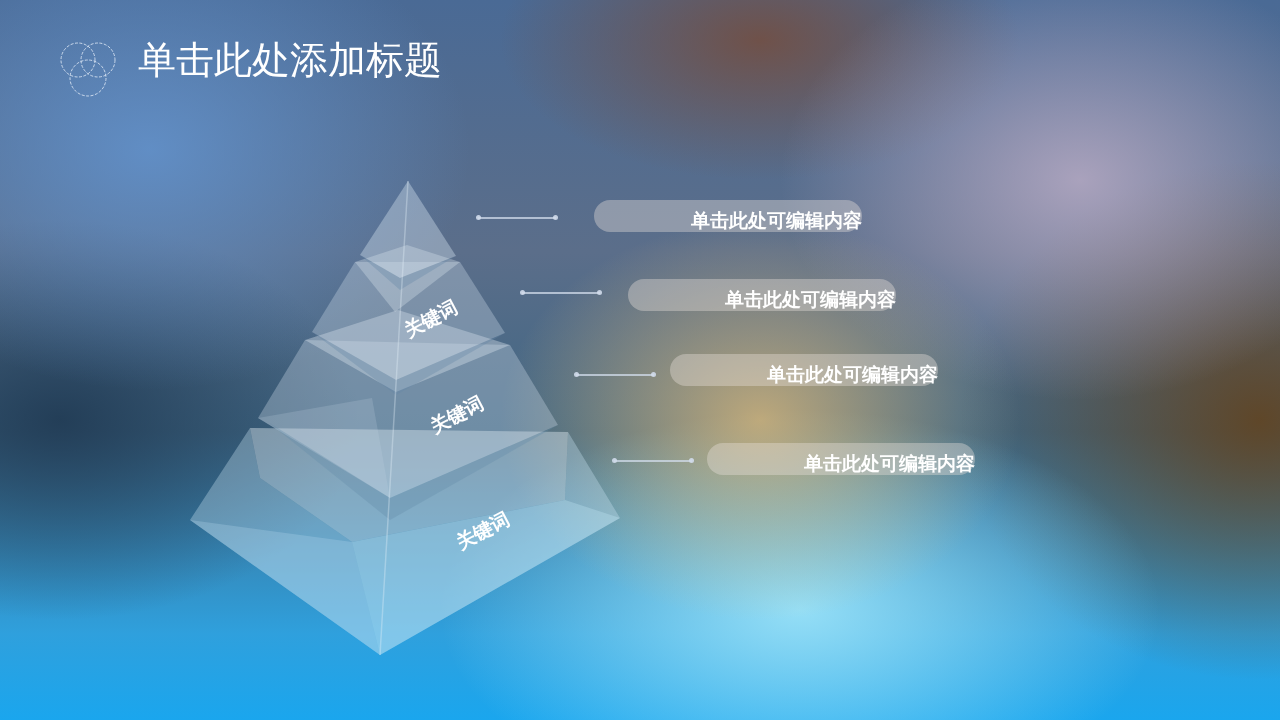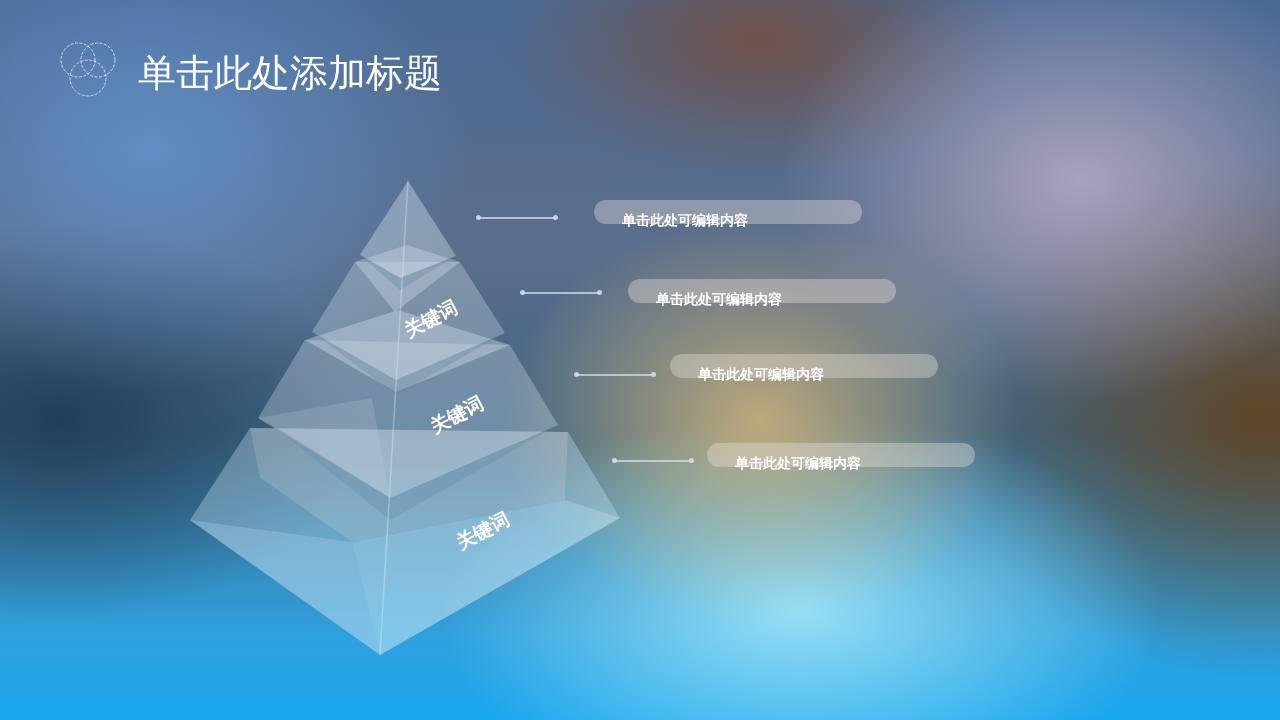--- a/index.html
+++ b/index.html
@@ -9,24 +9,24 @@
       radial-gradient(ellipse 260px 200px at 760px 420px, rgba(230,190,120,0.75), rgba(230,190,120,0) 100%),
       radial-gradient(ellipse 360px 200px at 800px 610px, rgba(160,230,250,0.9), rgba(160,230,250,0) 100%),
       radial-gradient(ellipse 300px 220px at 1080px 180px, rgba(190,175,200,0.8), rgba(190,175,200,0) 100%),
       radial-gradient(ellipse 300px 260px at 1260px 420px, rgba(100,65,25,0.85), rgba(100,65,25,0) 100%),
       radial-gradient(ellipse 260px 140px at 760px 40px, rgba(120,75,55,0.8), rgba(120,75,55,0) 100%),
       radial-gradient(ellipse 320px 240px at 150px 150px, rgba(100,150,210,0.8), rgba(100,150,210,0) 100%),
       radial-gradient(ellipse 300px 200px at 60px 420px, rgba(30,55,80,0.85), rgba(30,55,80,0) 100%),
       linear-gradient(180deg, #4a6a95 0%, #5b6e8a 35%, #3f6683 60%, #2fa0dd 88%, #1aa6ee 100%);
   }
   .title-icon{position:absolute;left:58px;top:40px;width:62px;height:60px;}
-  .title{position:absolute;left:138px;top:49px;font-size:38px;color:#ffffff;font-weight:300;letter-spacing:0px;line-height:48px;}
+  .title{position:absolute;left:138px;top:36px;font-size:38px;color:#ffffff;font-weight:300;letter-spacing:0px;line-height:48px;}
   .pyramid{position:absolute;left:0;top:0;width:1280px;height:720px;}
   .kw{position:absolute;color:#fff;font-weight:bold;font-size:19px;transform:rotate(-28deg);transform-origin:left bottom;white-space:nowrap;}
-  .pill{position:absolute;height:24px;width:268px;border-radius:20px;background:rgba(235,225,220,0.38);color:#fff;font-weight:bold;font-size:14px;line-height:40px;padding-left:28px;box-sizing:border-box;}
+  .pill{position:absolute;height:32px;width:268px;border-radius:20px;background:rgba(235,225,220,0.38);color:#fff;font-weight:bold;font-size:19px;line-height:40px;padding-left:28px;box-sizing:border-box;text-align:right;}
   .connector{position:absolute;height:2px;background:rgba(210,220,235,0.75);}
   .connector::before,.connector::after{content:"";position:absolute;top:-2px;width:5px;height:5px;border-radius:50%;background:rgba(210,220,235,0.9);}
   .connector::before{left:-2px;}
   .connector::after{right:-2px;}
 </style>
 </head>
 <body>
 
 <div class="bg"></div>
 

